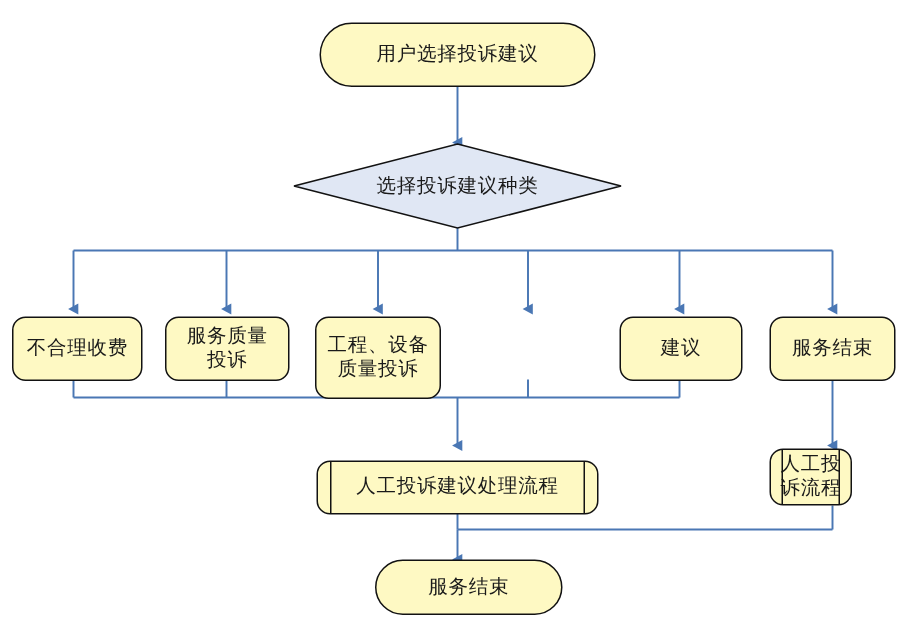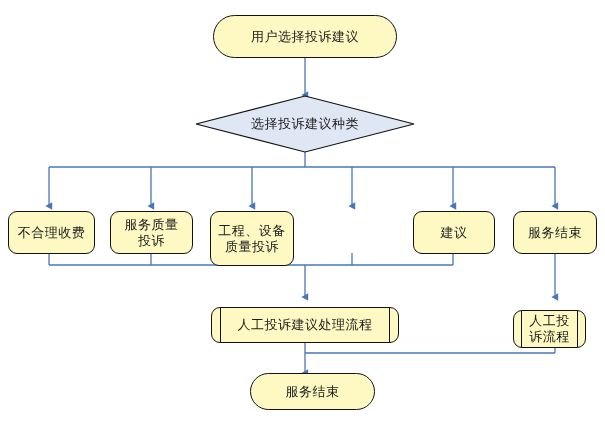--- a/index.html
+++ b/index.html
@@ -139,21 +139,21 @@
   </div>
 
   <div class="node roundbox" style="left:513px; top:211px; width:84px; height:43px;">
     <span>服务结束</span>
   </div>
 
   <div class="node predef" style="left:211px; top:307px; width:188px; height:36px;">
     <span>人工投诉建议处理流程</span>
   </div>
 
-  <div class="node predef narrow" style="left:513px; top:310px; width:73px; height:38px;">
+  <div class="node predef narrow" style="left:513px; top:299px; width:55px; height:38px;">
     <span>人工投
 诉流程</span>
   </div>
 
   <div class="node terminator" style="left:250px; top:373px; width:125px; height:37px;align-items:center;">
     <span>服务结束</span>
   </div>
 
 </div>
 

